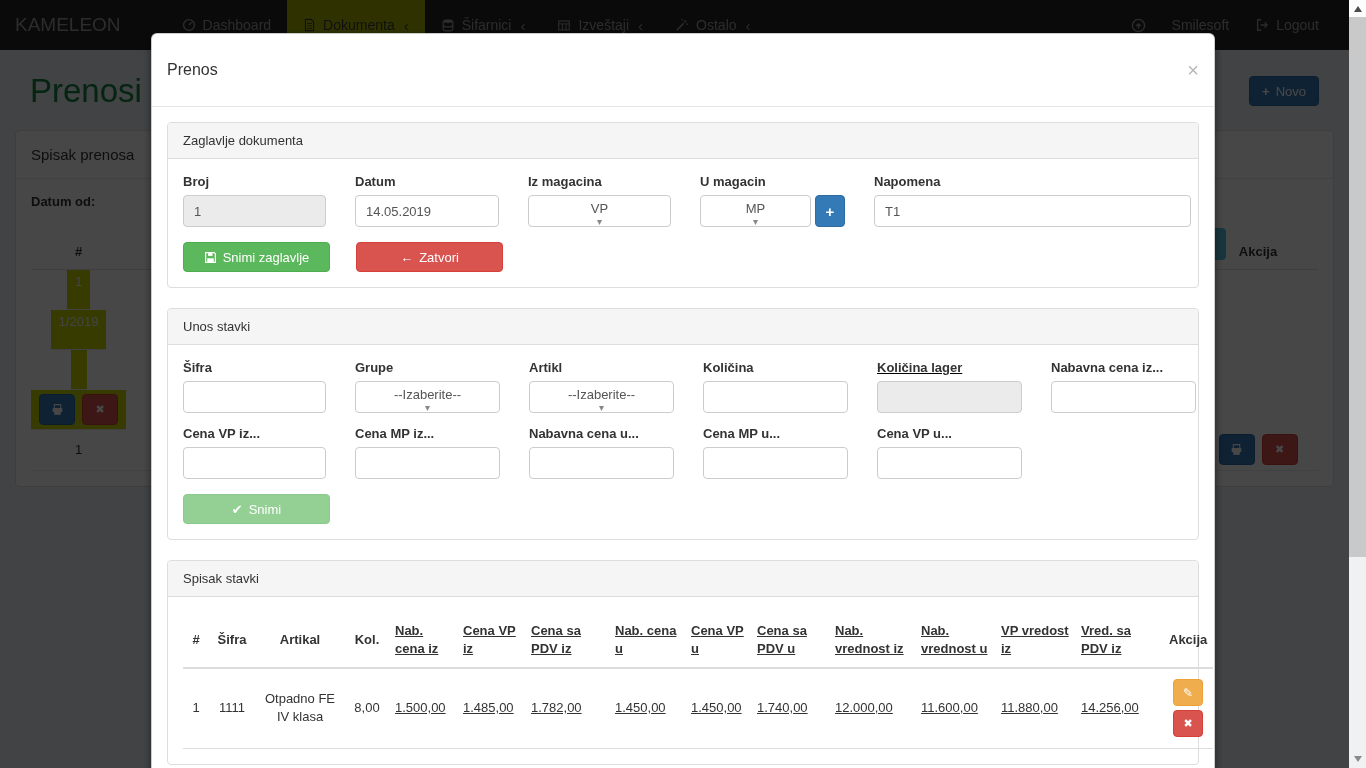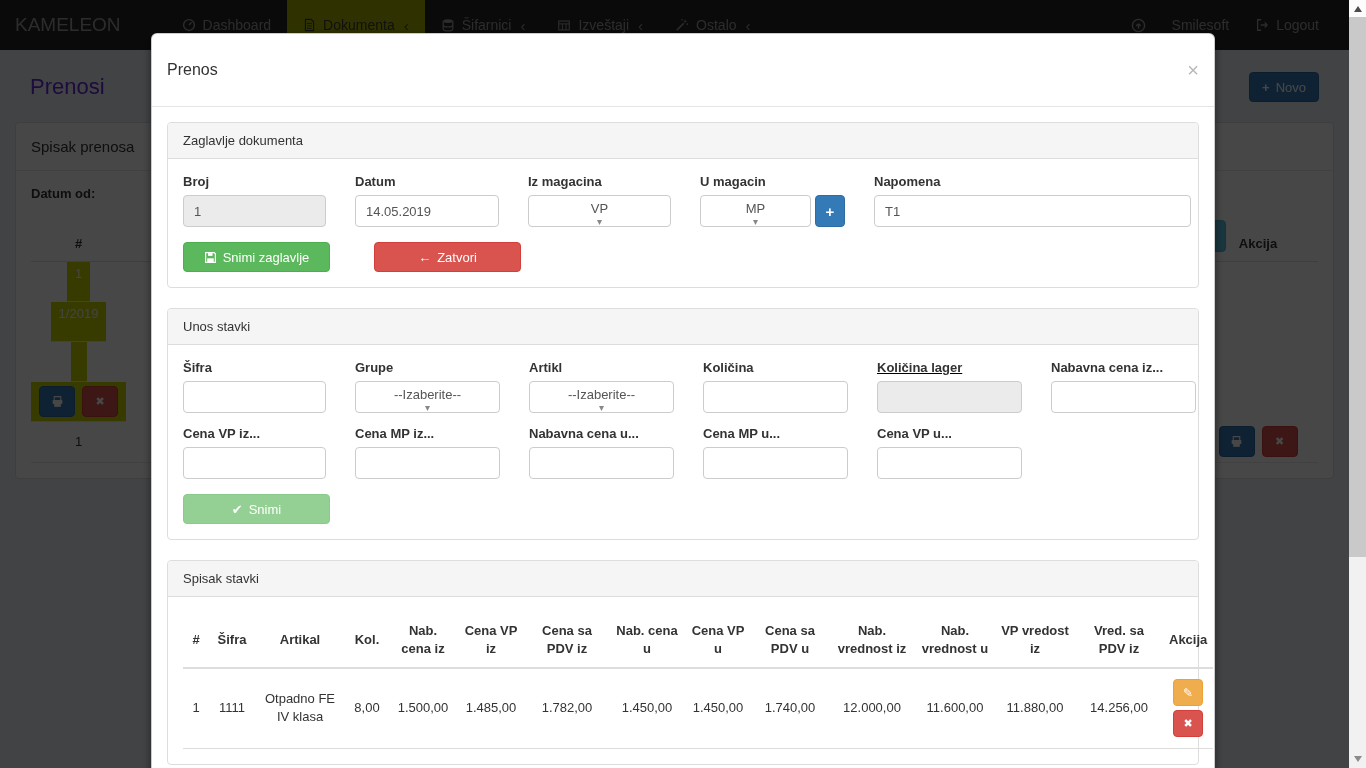--- a/index.html
+++ b/index.html
@@ -13,21 +13,21 @@
   .nav-item { display:flex; align-items:center; gap:7px; padding:0 16px; font-size:14px; color:#9d9d9d; cursor:pointer; }
   .nav-item.active { background:var(--active-tab,#a8b400); color:#3c3c3c; }
   .nav-caret { font-size:15px; margin-left:2px; }
   .nav-right { margin-left:auto; display:flex; align-items:center; gap:26px; padding-right:30px; color:#9d9d9d; font-size:14px; }
   .nav-link { display:flex; align-items:center; gap:7px; cursor:pointer; }
   .ic { display:inline-flex; align-items:center; }
 
   
   .main { padding:8px 15px; }
   .header-row { display:flex; justify-content:space-between; align-items:center; margin:14px 15px 20px; }
-  .page-title { font-size:22px; font-weight:400; color:#6d28d9; }
+  .page-title { font-size:33px; font-weight:400; color:#15803d; }
 
   .btn { display:inline-flex; align-items:center; justify-content:center; gap:6px; border:1px solid transparent;
          border-radius:4px; color:#fff; font-size:13px; cursor:pointer; font-family:inherit; }
   .btn-primary { background:var(--primary,#337ab7); border-color:#2e6da4; }
   .btn-success { background:var(--success,#5cb85c); border-color:#4cae4c; }
   .btn-danger  { background:var(--danger,#d9534f); border-color:#d43f3a; }
   .btn-warning { background:var(--warning,#f0ad4e); border-color:#eea236; }
   .btn-info    { background:var(--info,#5bc0de); border-color:#46b8da; }
   .btn.disabled { opacity:.65; cursor:not-allowed; }
   .btn-sm { height:30px; padding:0 12px; }
@@ -50,42 +50,42 @@
   .fc { height:32px; border:1px solid #ccc; border-radius:4px; font-size:13px; color:#555; padding:5px 10px;
         background:#fff; width:100%; font-family:inherit; }
   input.fc:disabled { background:#ebebeb; }
   .sel { display:flex; align-items:center; justify-content:space-between; cursor:pointer;flex-direction:column; }
   .caret-g { color:#888; font-size:10px; }
   .addon-row { display:flex; gap:4px; }
   .addon-btn { width:30px; height:32px; font-size:15px; font-weight:bold; }
   .frow { display:flex; margin-bottom:13px; }
   .fg { margin-right:29px; flex:none; }
   .fg:last-child { margin-right:0; }
-  .btn-row { display:flex; gap:44px; margin-top:15px; }
+  .btn-row { display:flex; gap:26px; margin-top:15px; }
   .btn-wide { width:147px; height:30px; }
 
   
   .backdrop { position:fixed; left:0; top:0; width:1349px; height:768px; background:rgba(0,0,0,.72); z-index:10; }
   .modal { position:fixed; left:151px; top:33px; width:1064px; background:#fff; border:1px solid rgba(0,0,0,.2);
            border-radius:6px; box-shadow:0 3px 9px rgba(0,0,0,.5); z-index:20; }
   .modal-header { padding:26px 15px; border-bottom:1px solid #e5e5e5; display:flex; justify-content:space-between; align-items:center; }
   .modal-title { font-size:16px; color:#333; }
   .modal-close { font-size:20px; color:#b8b8b8; line-height:1; cursor:pointer; background:none; border:none; }
   .modal-body { padding:15px; }
   .panel { border:1px solid #ddd; border-radius:4px; margin-bottom:20px; }
   .panel-heading { background:#f5f5f5; border-bottom:1px solid #ddd; padding:10px 15px; font-size:13px; color:#333;
                    border-radius:3px 3px 0 0; }
   .panel-body { padding:15px; }
 
   
   .items-table { width:100%; border-collapse:collapse; table-layout:fixed; font-size:13px; color:#333; }
   .items-table th { font-weight:bold; padding:10px 6px; vertical-align:middle; line-height:1.35; border-bottom:2px solid #ddd; }
   .items-table td { padding:8px 6px; vertical-align:middle; border-bottom:1px solid #ddd; height:80px; line-height:1.45; }
   .items-table .c { text-align:center; }
-  .items-table .r { text-align:center; }
+  .items-table .r { text-align:left;text-decoration:underline; }
   .cellnum { white-space:nowrap; }
   .stack { display:flex; flex-direction:column; gap:4px; align-items:center; }
   .mini-btn { width:30px; height:27px; font-size:12px; }
 
   
   .sbar { position:fixed; top:0; right:0; width:17px; height:768px; background:#f1f1f1; z-index:40; }
   .sb-top { position:absolute; top:0; left:0; width:17px; height:17px; background:#fcfcfc; }
   .sb-up { position:absolute; top:6px; left:4.5px; width:0; height:0; border-left:4px solid transparent;
            border-right:4px solid transparent; border-bottom:6px solid #4c4c4c; }
   .sb-thumb { position:absolute; top:17px; left:0; width:17px; height:540px; background:#c9c9c9; }

